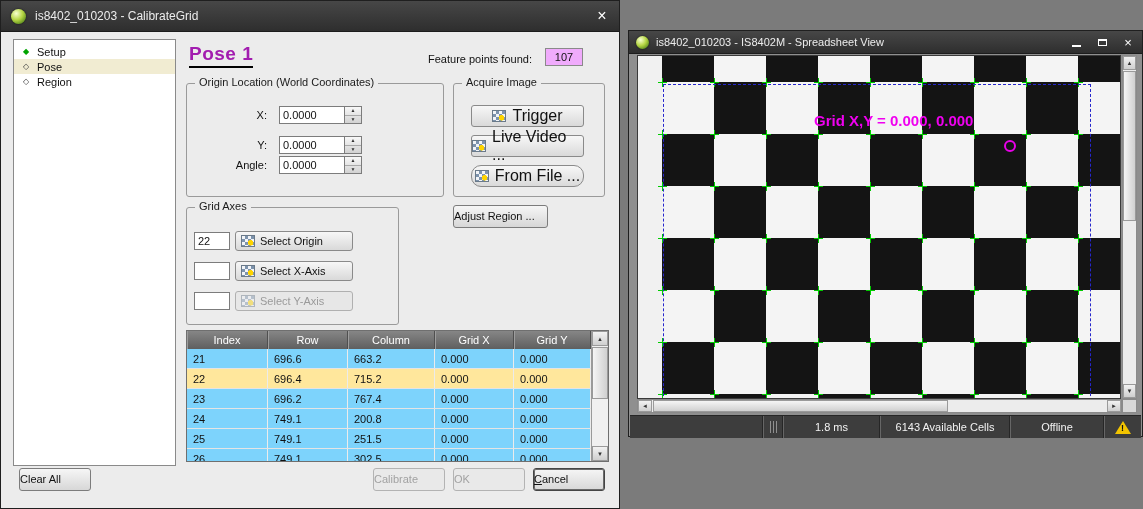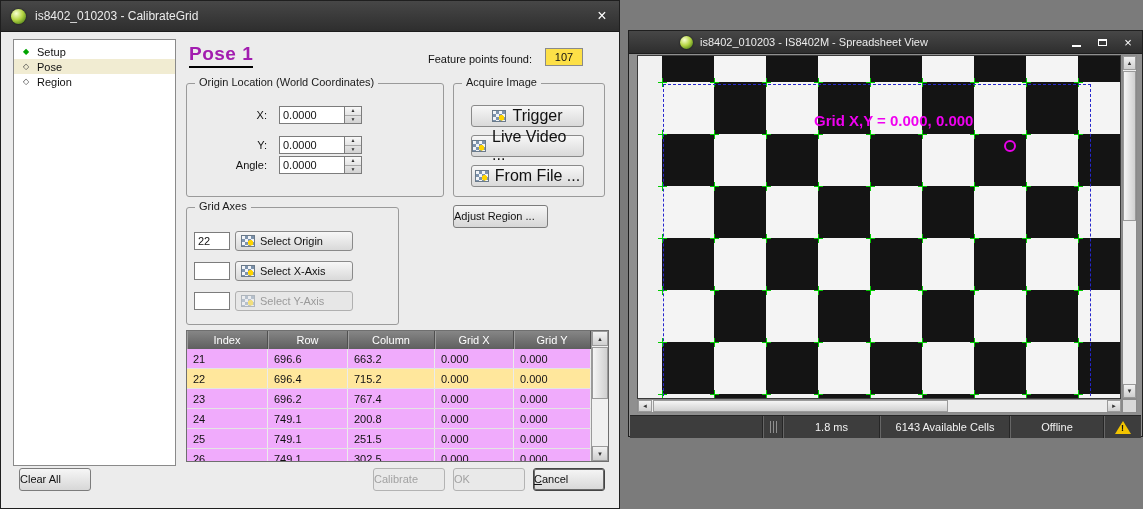--- a/index.html
+++ b/index.html
@@ -4,42 +4,42 @@
 <style>
   html,body{margin:0;padding:0;}
   body{width:1143px;height:509px;position:relative;background:#7b7b7b;font-family:"Liberation Sans",sans-serif;overflow:hidden;-webkit-font-smoothing:antialiased;}
   .window{position:absolute;background:#ececec;border:1px solid #1f1f1f;box-sizing:border-box;}
   #calib-win{left:0;top:0;width:620px;height:509px;}
   #ss-win{left:628px;top:30px;width:515px;height:407px;background:#8f8f8f;}
 
   
   .titlebar{position:absolute;left:0;top:0;right:0;background:linear-gradient(#474747,#2e2e2e);color:#ececec;display:flex;align-items:center;border-bottom:1px solid #1c1c1c;}
   #calib-win .titlebar{height:30px;font-size:12px;}
-  #ss-win .titlebar{height:22px;font-size:11px;padding-left:44px;}
+  #ss-win .titlebar{height:22px;font-size:11px;}
   .app-icon{width:15px;height:15px;border-radius:50%;background:radial-gradient(circle at 35% 30%,#f8ffd0,#b6d645 45%,#5d8d1d 80%,#3c5e10);margin:0 9px 0 10px;flex:0 0 auto;box-shadow:0 0 2px rgba(0,0,0,.7);}
   #ss-win .app-icon{width:13px;height:13px;margin:0 7px;}
   .title-text{flex:1;white-space:nowrap;overflow:hidden;}
   .close-x{width:34px;text-align:center;font-size:16px;color:#fff;}
   .winbtn{width:24px;height:18px;display:flex;align-items:center;justify-content:center;color:#fff;margin-right:2px;}
   .glyph-min{width:9px;height:2px;background:#fff;margin-top:7px;}
   .glyph-max{width:9px;height:7px;border:1px solid #fff;border-top-width:2px;box-sizing:border-box;}
   .glyph-close{font-size:13px;line-height:1;}
 
   
   .tree{position:absolute;left:12px;top:38px;width:163px;height:427px;background:#fff;border:1px solid #8a8a8a;box-sizing:border-box;padding-top:4px;}
   .tree-item{height:15px;display:flex;align-items:center;font-size:11px;padding-left:7px;gap:6px;color:#111;}
   .tree-item.selected{background:#f1ecd2;}
   .bullet{font-size:8px;width:10px;text-align:center;line-height:10px;}
   .bullet.filled{color:#00a400;}
   .bullet.hollow{color:#444;}
 
   
   .pose-title{position:absolute;left:188px;top:42px;font-size:19px;font-weight:bold;color:#a21caf;border-bottom:2px solid #000;padding-bottom:1px;letter-spacing:.5px;}
   .fp-label{position:absolute;left:427px;top:52px;font-size:11px;color:#111;}
-  .fp-box{position:absolute;left:544px;top:47px;width:38px;height:18px;border:1px solid #8a8a8a;background:#fde047;box-sizing:border-box;font-size:11px;text-align:center;line-height:16px;color:#111;}
+  .fp-box{position:absolute;left:544px;top:47px;width:38px;height:18px;border:1px solid #8a8a8a;background:#f0abfc;box-sizing:border-box;font-size:11px;text-align:center;line-height:16px;color:#111;}
 
   
   .groupbox{position:absolute;border:1px solid #9a9a9a;border-radius:3px;}
   .groupbox>.legend{position:absolute;top:-8px;left:8px;background:#ececec;padding:0 4px;font-size:11px;color:#1a1a1a;white-space:nowrap;}
   #origin-group{left:185px;top:82px;width:256px;height:112px;}
   #acquire-group{left:452px;top:82px;width:150px;height:112px;}
   #gridaxes-group{left:185px;top:206px;width:211px;height:116px;}
 
   .origin-row{position:absolute;left:0;right:0;height:18px;display:flex;align-items:center;}
   .origin-row .lbl{width:80px;text-align:right;font-size:11px;margin-right:12px;color:#111;}
@@ -64,21 +64,21 @@
   #btn-clear{left:18px;top:467px;width:72px;}
   #btn-calibrate{left:372px;top:467px;width:72px;}
   #btn-ok{left:452px;top:467px;width:72px;}
   #btn-cancel{left:532px;top:467px;width:72px;border-color:#454545;box-shadow:inset 0 0 0 1px #6a6a6a;}
   #btn-cancel::first-letter{text-decoration:underline;}
 
   
   .grid-table{position:absolute;left:185px;top:329px;width:423px;height:132px;border:1px solid #6f6f6f;box-sizing:border-box;background:#fff;overflow:hidden;}
   .thead{display:grid;grid-template-columns:81px 80px 87px 79px 77px;height:18px;background:linear-gradient(#868686,#5f5f5f);}
   .thead .hc{color:#fff;font-size:11px;display:flex;align-items:center;justify-content:center;border-right:1px solid #4f4f4f;box-shadow:inset 1px 0 0 #9d9d9d;box-sizing:border-box;}
-  .trow{display:grid;grid-template-columns:81px 80px 87px 79px 77px;height:19px;border-bottom:1px solid #e4e4e4;background:#f0abfc;}
+  .trow{display:grid;grid-template-columns:81px 80px 87px 79px 77px;height:19px;border-bottom:1px solid #e4e4e4;background:#7dd3fc;}
   .trow.selected{background:#ffe79c;}
   .tcell{font-size:11px;display:flex;align-items:center;padding-left:6px;border-right:1px solid #ebebeb;box-sizing:border-box;color:#111;overflow:hidden;}
   .tscroll{position:absolute;right:0;top:0;width:17px;height:130px;background:#f0f0f0;border-left:1px solid #9a9a9a;box-sizing:border-box;}
   .sb-btn{background:linear-gradient(#f2f2f2,#cfcfcf);border:1px solid #9a9a9a;display:flex;align-items:center;justify-content:center;font-size:6px;color:#333;box-sizing:border-box;}
   .tscroll .tup{position:absolute;left:0;top:0;width:16px;height:15px;}
   .tscroll .tdn{position:absolute;left:0;bottom:0;width:16px;height:15px;}
   .tscroll .tthumb{position:absolute;left:0;top:16px;width:16px;height:52px;background:linear-gradient(90deg,#f5f5f5,#d0d0d0);border:1px solid #9a9a9a;box-sizing:border-box;}
 
   
   .image-area{position:absolute;left:8px;top:24px;width:484px;height:344px;background:#f1f1f1;overflow:hidden;border:1px solid #3a3a3a;box-sizing:border-box;}
@@ -179,21 +179,21 @@
   <div class="groupbox" id="acquire-group">
     <span class="legend">Acquire Image</span>
     <div class="img-btn" style="top:21px;">
       <span class="mini-icon"></span>
       <span>Trigger</span>
     </div>
     <div class="img-btn" style="top:51px;">
       <span class="mini-icon"></span>
       <span>Live Video ...</span>
     </div>
-    <div class="img-btn" style="top:81px;">
+    <div class="img-btn" style="top:81px;border-radius:10px;">
       <span class="mini-icon"></span>
       <span>From File ...</span>
     </div>
   </div>
 
   <div class="groupbox" id="gridaxes-group">
     <span class="legend">Grid Axes</span>
     <input class="ga-input" style="top: 24px;" value="22">
     <div class="ga-btn" style="top:23px;">
       <span class="mini-icon"></span>

